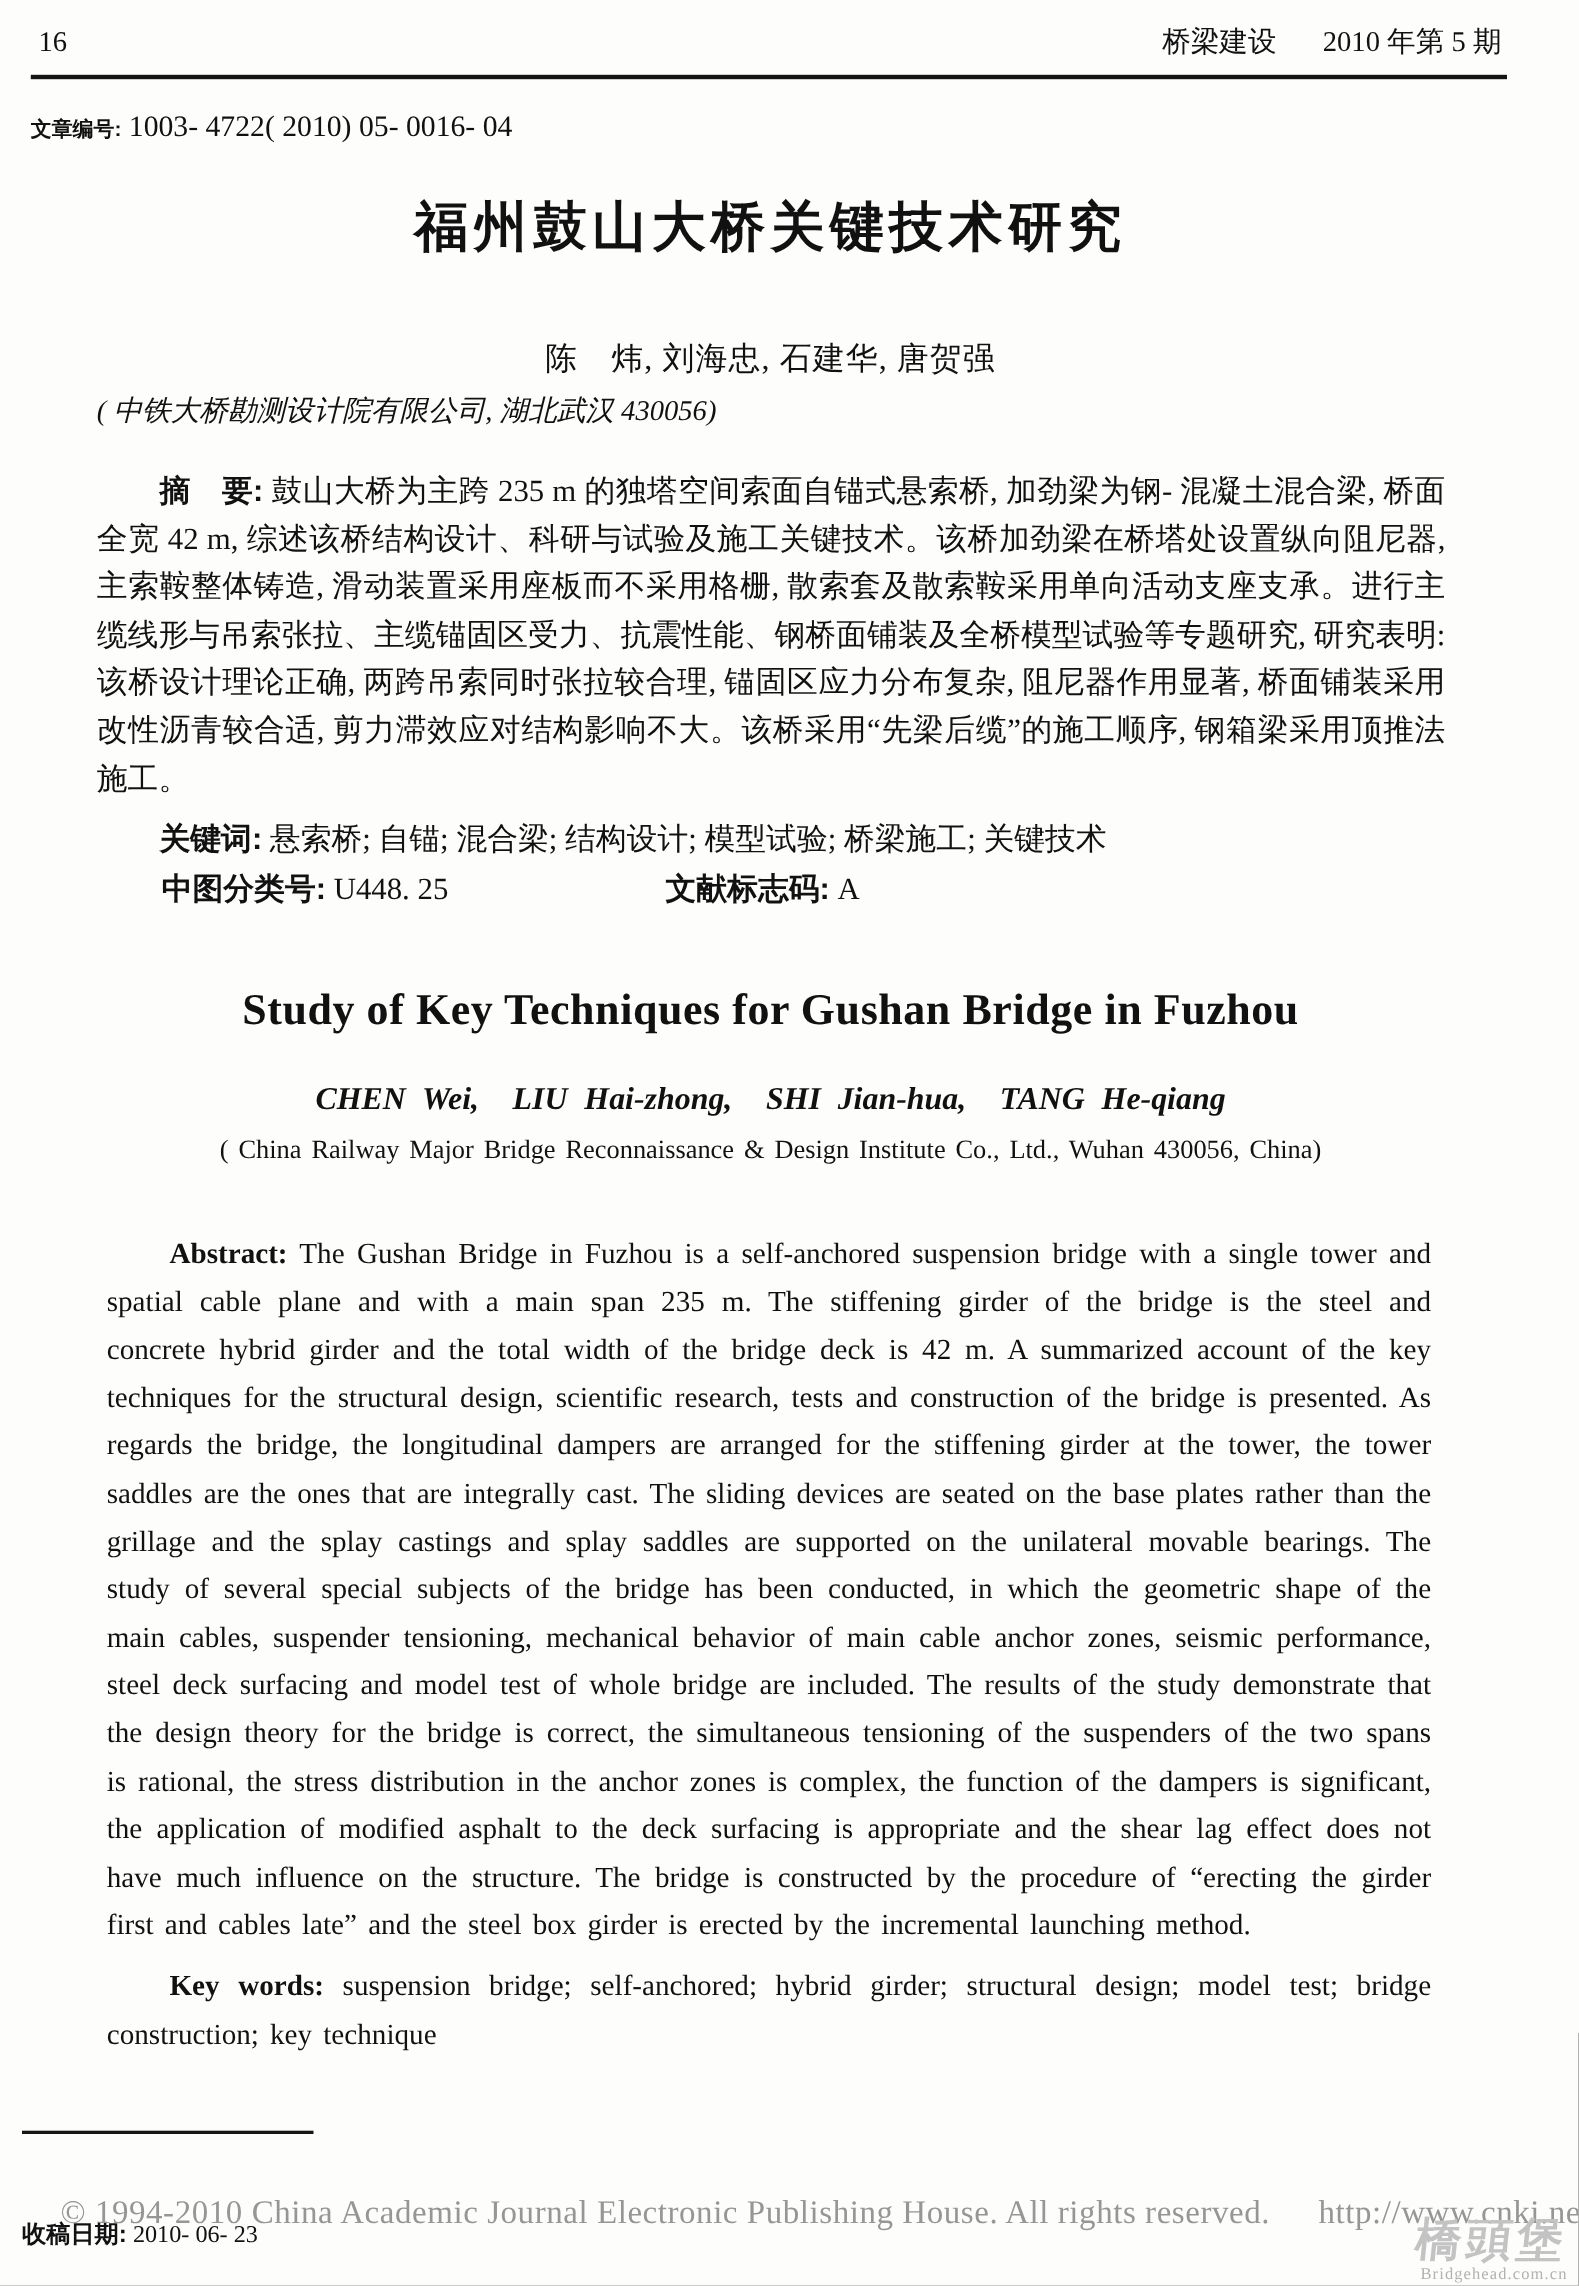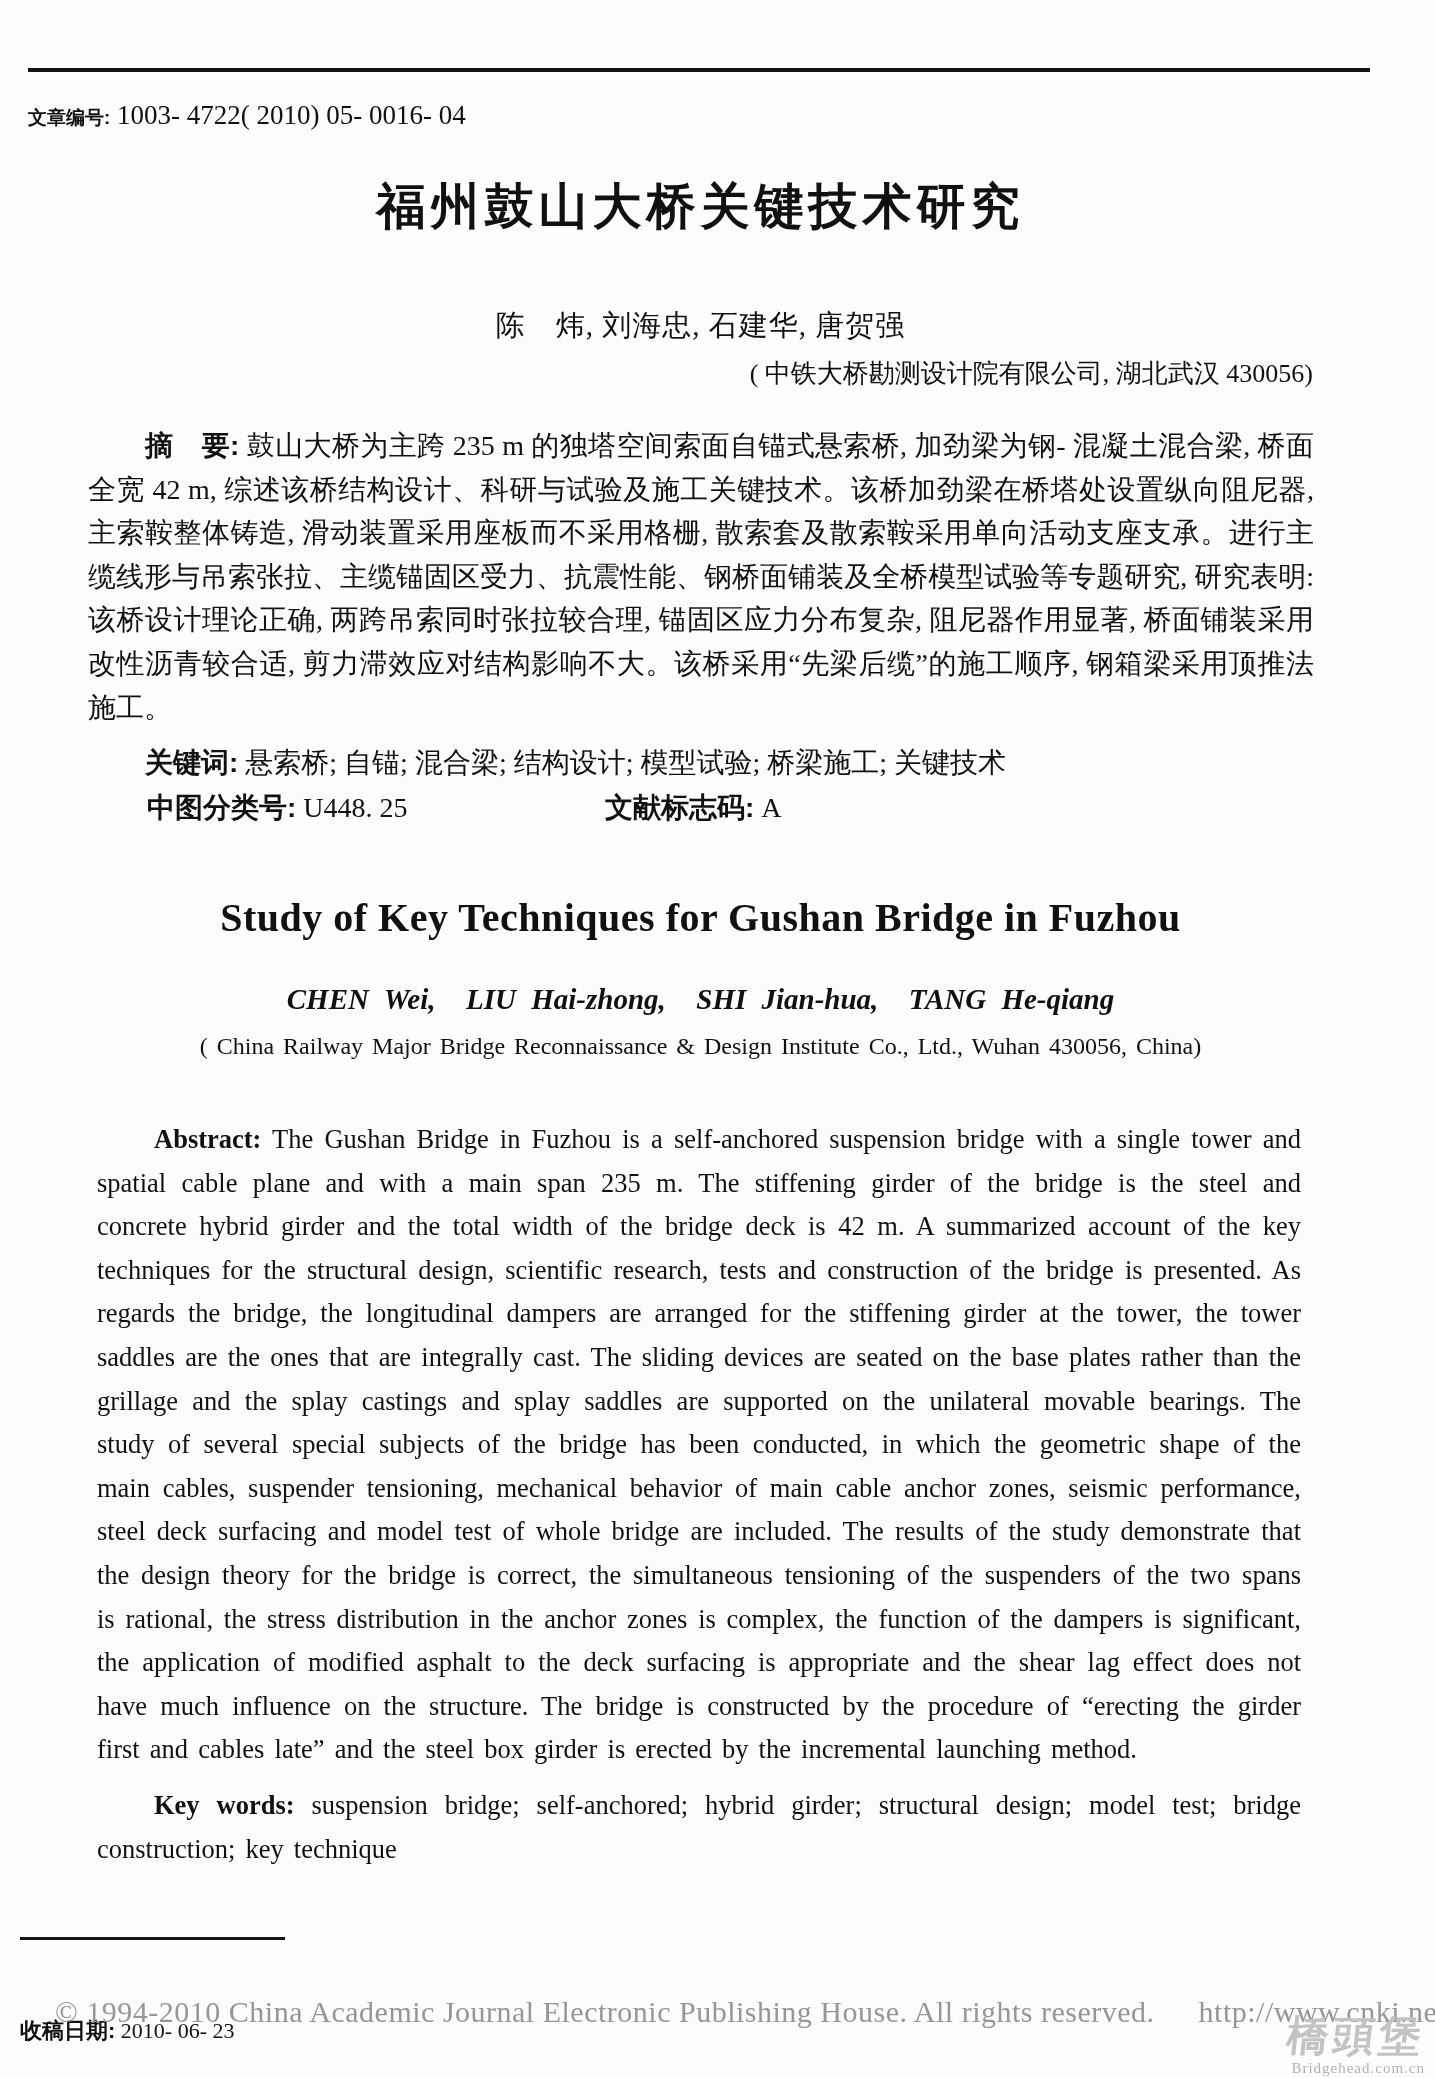--- a/index.html
+++ b/index.html
@@ -32,21 +32,21 @@
     position:absolute; top:174px; left:88px; width:1225px;
     text-align:center; font-size:49px; letter-spacing:5px;
     font-family:Liberation Serif, serif; font-weight:bold;
   }
   .authors-cn {
     position:absolute; top:306px; left:88px; width:1225px;
     text-align:center; font-size:29px; letter-spacing:1px; white-space:pre;
   }
   .affil-cn {
     position:absolute; top:356px; left:88px; width:1225px;
-    text-align:right; font-size:26px;
+    text-align:left; font-size:26px;font-style:italic;
   }
 
   .abstract-cn {
     position:absolute; top:424px; left:88px; width:1226px;
     font-size:28px; line-height:43.6px; text-align:justify; text-indent:57px;
   }
   .abstract-cn .hei { font-size:28px; }
 
   .keywords-cn {
     position:absolute; top:744px; left:88px; width:1226px;
@@ -97,20 +97,24 @@
     font-size:42px; color:#c3c3c3; letter-spacing:4px;
     transform:skewX(-6deg); font-weight:bold;
   }
   .bh-caption { font-size:15px; color:#b2b2b2; letter-spacing:1px; margin-top:-4px; }
 </style>
 </head>
 <body>
 
 <div class="page">
 
+  <div class="header">
+    <span>16</span>
+    <span class="journal-right"><span>桥梁建设</span><span class="journal-gap"></span><span>2010 年第 5 期</span></span>
+  </div>
 
   <div class="rule"></div>
 
   <div class="article-no"><span class="hei">文章编号:</span><span> 1003- 4722( 2010) 05- 0016- 04</span></div>
 
   <h1 class="title-cn">福州鼓山大桥关键技术研究</h1>
 
   <div class="authors-cn">陈　炜, 刘海忠, 石建华, 唐贺强</div>
 
   <div class="affil-cn">( 中铁大桥勘测设计院有限公司, 湖北武汉 430056)</div>

